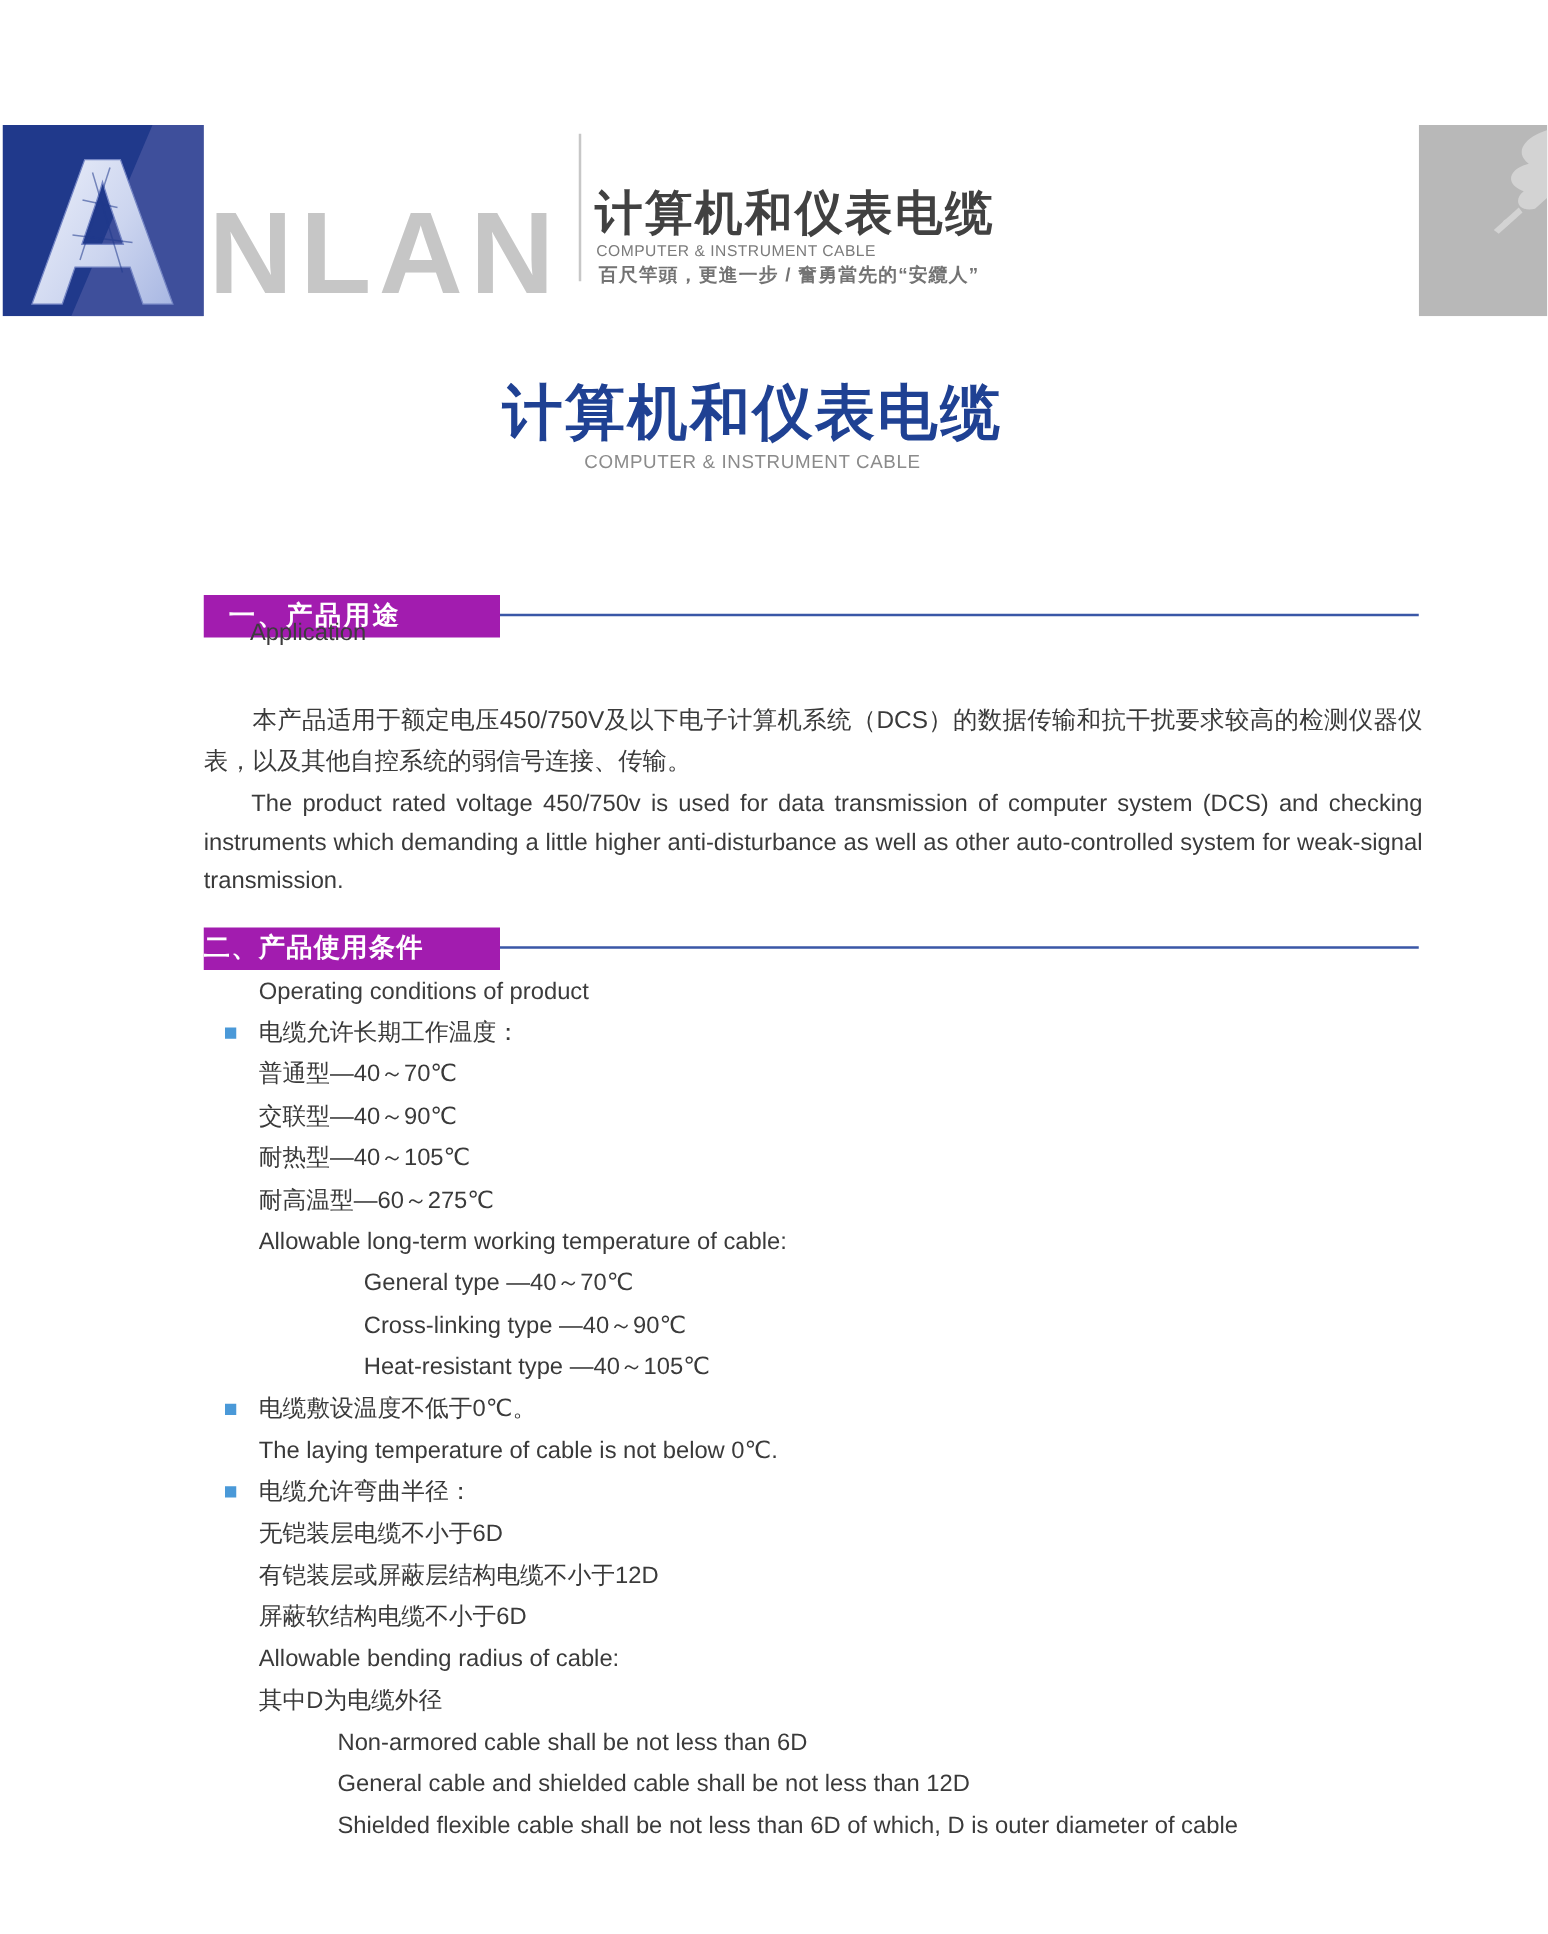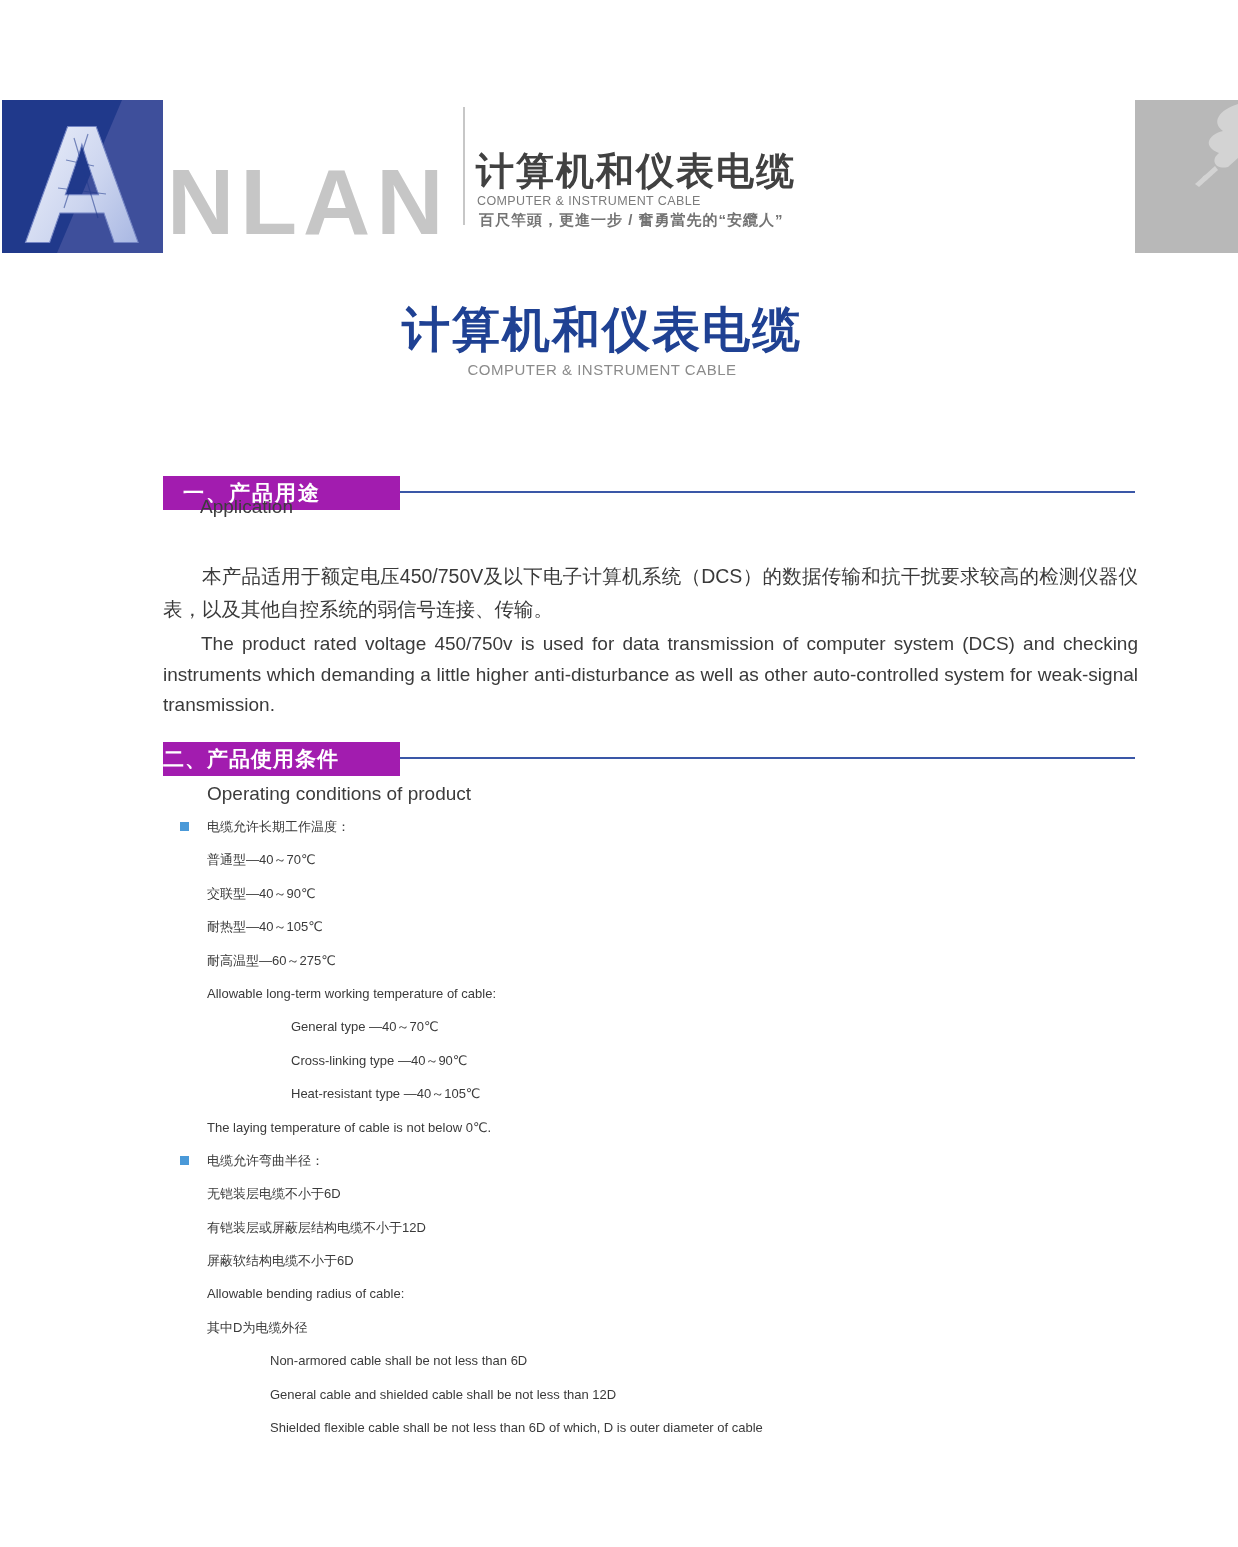--- a/index.html
+++ b/index.html
@@ -40,21 +40,21 @@
   .sec-sub{font-size:19px;color:#3c3c3c;}
   .sec-sub.s1{left:200px;top:496px;}
   .sec-sub.s2{left:207px;top:783px;}
 
   
   .para{left:163px;width:975px;text-align:justify;}
   .para-cn{top:560px;font-size:19.5px;line-height:33px;text-indent:2em;}
   .para-en{top:629px;font-size:19px;line-height:30.5px;text-indent:38px;}
 
   
-  .cond{left:163px;top:810px;width:990px;font-size:13px;}
+  .cond{left:163px;top:810px;width:990px;font-size:19px;}
   .row{position:relative;height:33.4px;line-height:33.4px;white-space:nowrap;}
   .row.ind-a{padding-left:44px;}
   .row.ind-b{padding-left:128px;}
   .row.ind-c{padding-left:107px;}
   .bullet{
     position:absolute;left:17px;top:12px;width:9px;height:9px;background:#4a99d8;
   }
 </style>
 </head>
 <body>
@@ -112,20 +112,21 @@
   <div class="abs cond">
     <div class="row ind-a"><span class="bullet"></span><span>电缆允许长期工作温度：</span></div>
     <div class="row ind-a"><span>普通型—40～70℃</span></div>
     <div class="row ind-a"><span>交联型—40～90℃</span></div>
     <div class="row ind-a"><span>耐热型—40～105℃</span></div>
     <div class="row ind-a"><span>耐高温型—60～275℃</span></div>
     <div class="row ind-a"><span>Allowable long-term working temperature of cable:</span></div>
     <div class="row ind-b"><span>General type —40～70℃</span></div>
     <div class="row ind-b"><span>Cross-linking type —40～90℃</span></div>
     <div class="row ind-b"><span>Heat-resistant type —40～105℃</span></div>
+    <div class="row ind-a"><span class="bullet"></span><span>电缆敷设温度不低于0℃。</span></div>
     <div class="row ind-a"><span>The laying temperature of cable is not below 0℃.</span></div>
     <div class="row ind-a"><span class="bullet"></span><span>电缆允许弯曲半径：</span></div>
     <div class="row ind-a"><span>无铠装层电缆不小于6D</span></div>
     <div class="row ind-a"><span>有铠装层或屏蔽层结构电缆不小于12D</span></div>
     <div class="row ind-a"><span>屏蔽软结构电缆不小于6D</span></div>
     <div class="row ind-a"><span>Allowable bending radius of cable:</span></div>
     <div class="row ind-a"><span>其中D为电缆外径</span></div>
     <div class="row ind-c"><span>Non-armored cable shall be not less than 6D</span></div>
     <div class="row ind-c"><span>General cable and shielded cable shall be not less than 12D</span></div>
     <div class="row ind-c"><span>Shielded flexible cable shall be not less than 6D of which, D is outer diameter of cable</span></div>

